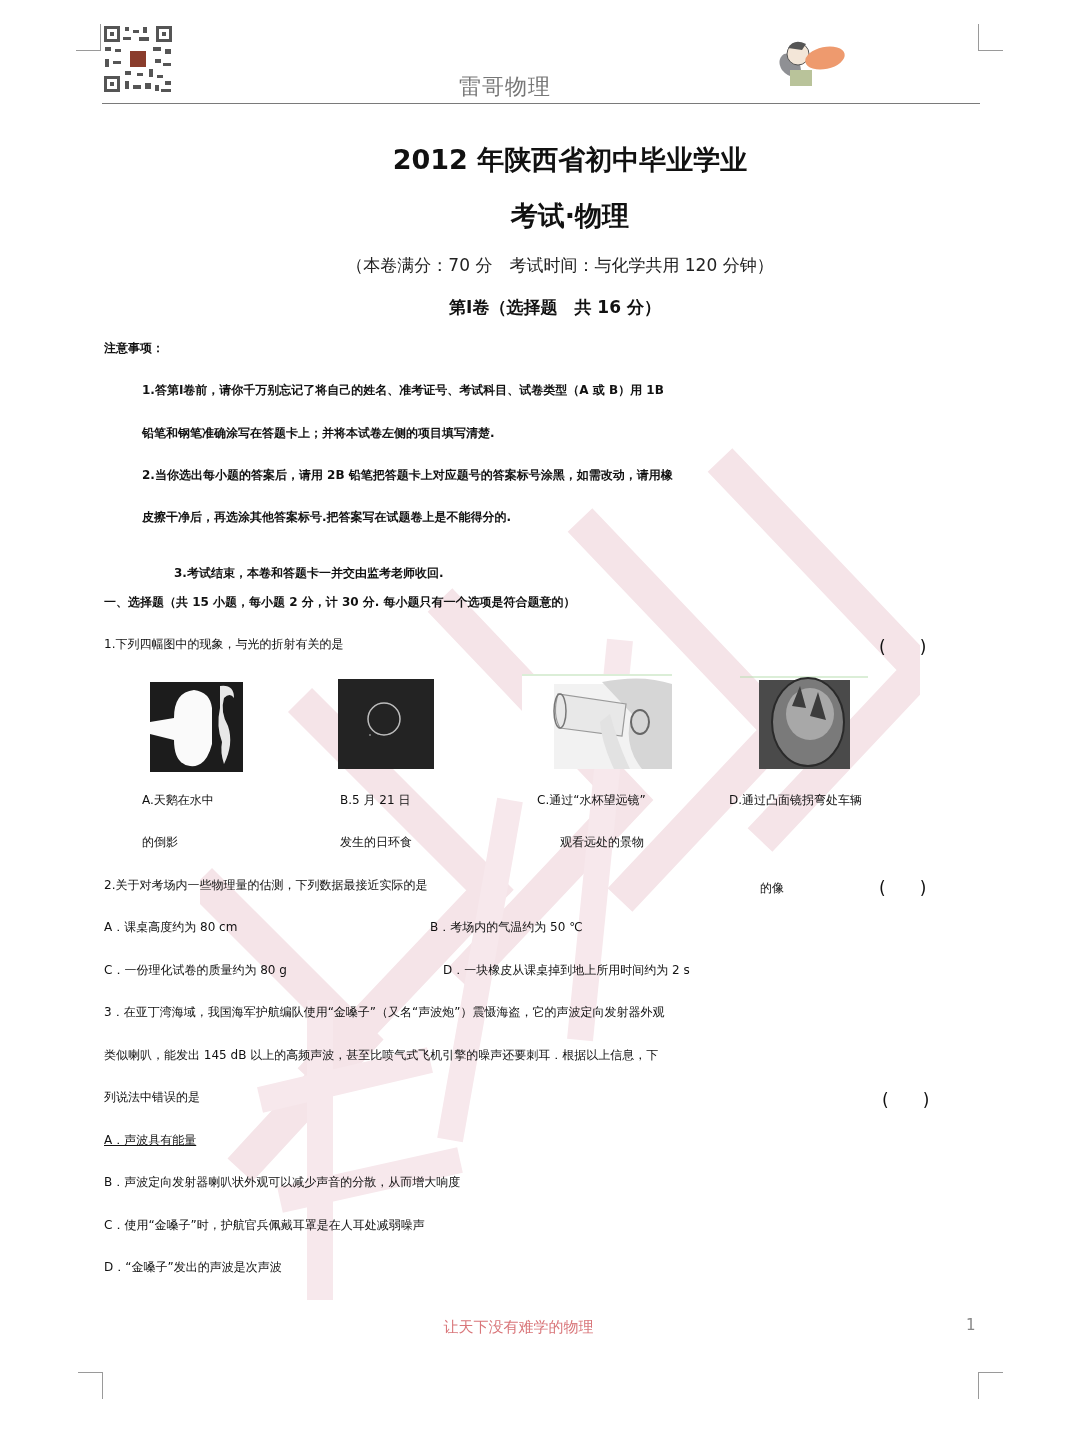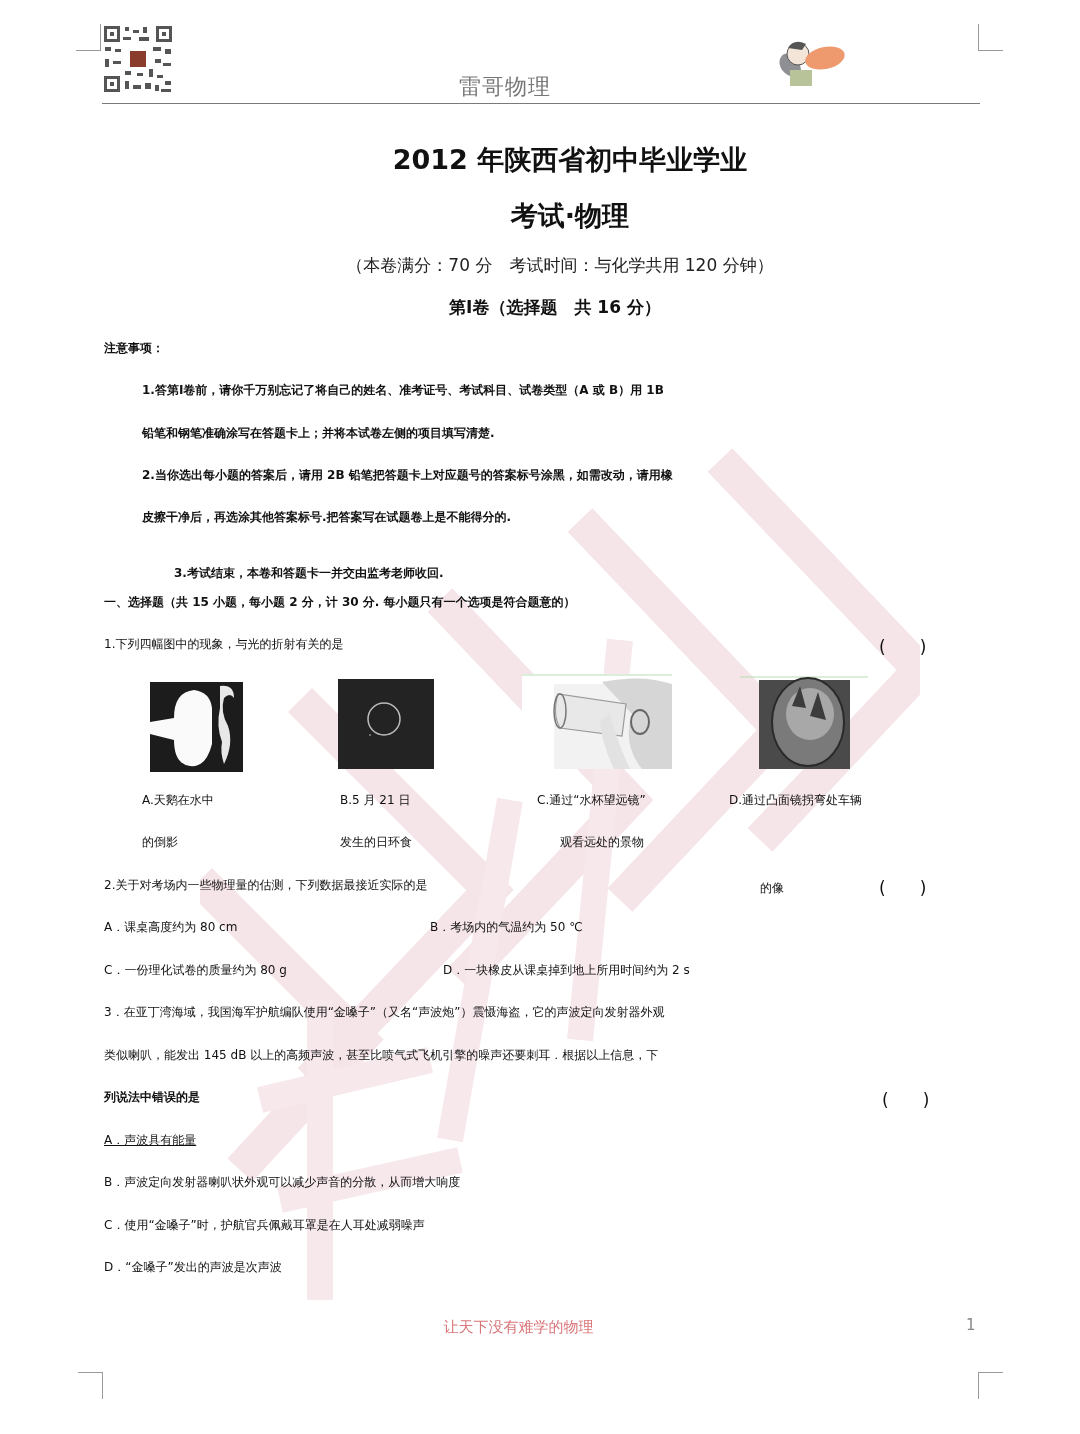--- a/index.html
+++ b/index.html
@@ -160,21 +160,21 @@
 
 <div class="line" style="left:104px; top:877px;">2.关于对考场内一些物理量的估测，下列数据最接近实际的是</div>
 <div class="paren" style="left:879px; top:877px;">(　　)</div>
 <div class="line" style="left:104px; top:919px;">A．课桌高度约为 80 cm</div>
 <div class="line" style="left:430px; top:919px;">B．考场内的气温约为 50 ℃</div>
 <div class="line" style="left:104px; top:962px;">C．一份理化试卷的质量约为 80 g</div>
 <div class="line" style="left:443px; top:962px;">D．一块橡皮从课桌掉到地上所用时间约为 2 s</div>
 
 <div class="line" style="left:104px; top:1004px;">3．在亚丁湾海域，我国海军护航编队使用“金嗓子”（又名“声波炮”）震慑海盗，它的声波定向发射器外观</div>
 <div class="line" style="left:104px; top:1047px;">类似喇叭，能发出 145 dB 以上的高频声波，甚至比喷气式飞机引擎的噪声还要刺耳．根据以上信息，下</div>
-<div class="line" style="left:104px; top:1089px;font-weight:bold;">列说法中错误的是</div>
+<div class="line" style="left:104px; top:1089px;">列说法中错误的是</div>
 <div class="paren" style="left:882px; top:1089px;">(　　)</div>
 <div class="line" style="left:104px; top:1132px;text-decoration:underline;">A．声波具有能量</div>
 <div class="line" style="left:104px; top:1174px;">B．声波定向发射器喇叭状外观可以减少声音的分散，从而增大响度</div>
 <div class="line" style="left:104px; top:1217px;">C．使用“金嗓子”时，护航官兵佩戴耳罩是在人耳处减弱噪声</div>
 <div class="line" style="left:104px; top:1259px;">D．“金嗓子”发出的声波是次声波</div>
 
 <div class="abs footer">让天下没有难学的物理</div>
 <div class="abs pagenum">1</div>
 
 </body></html>

